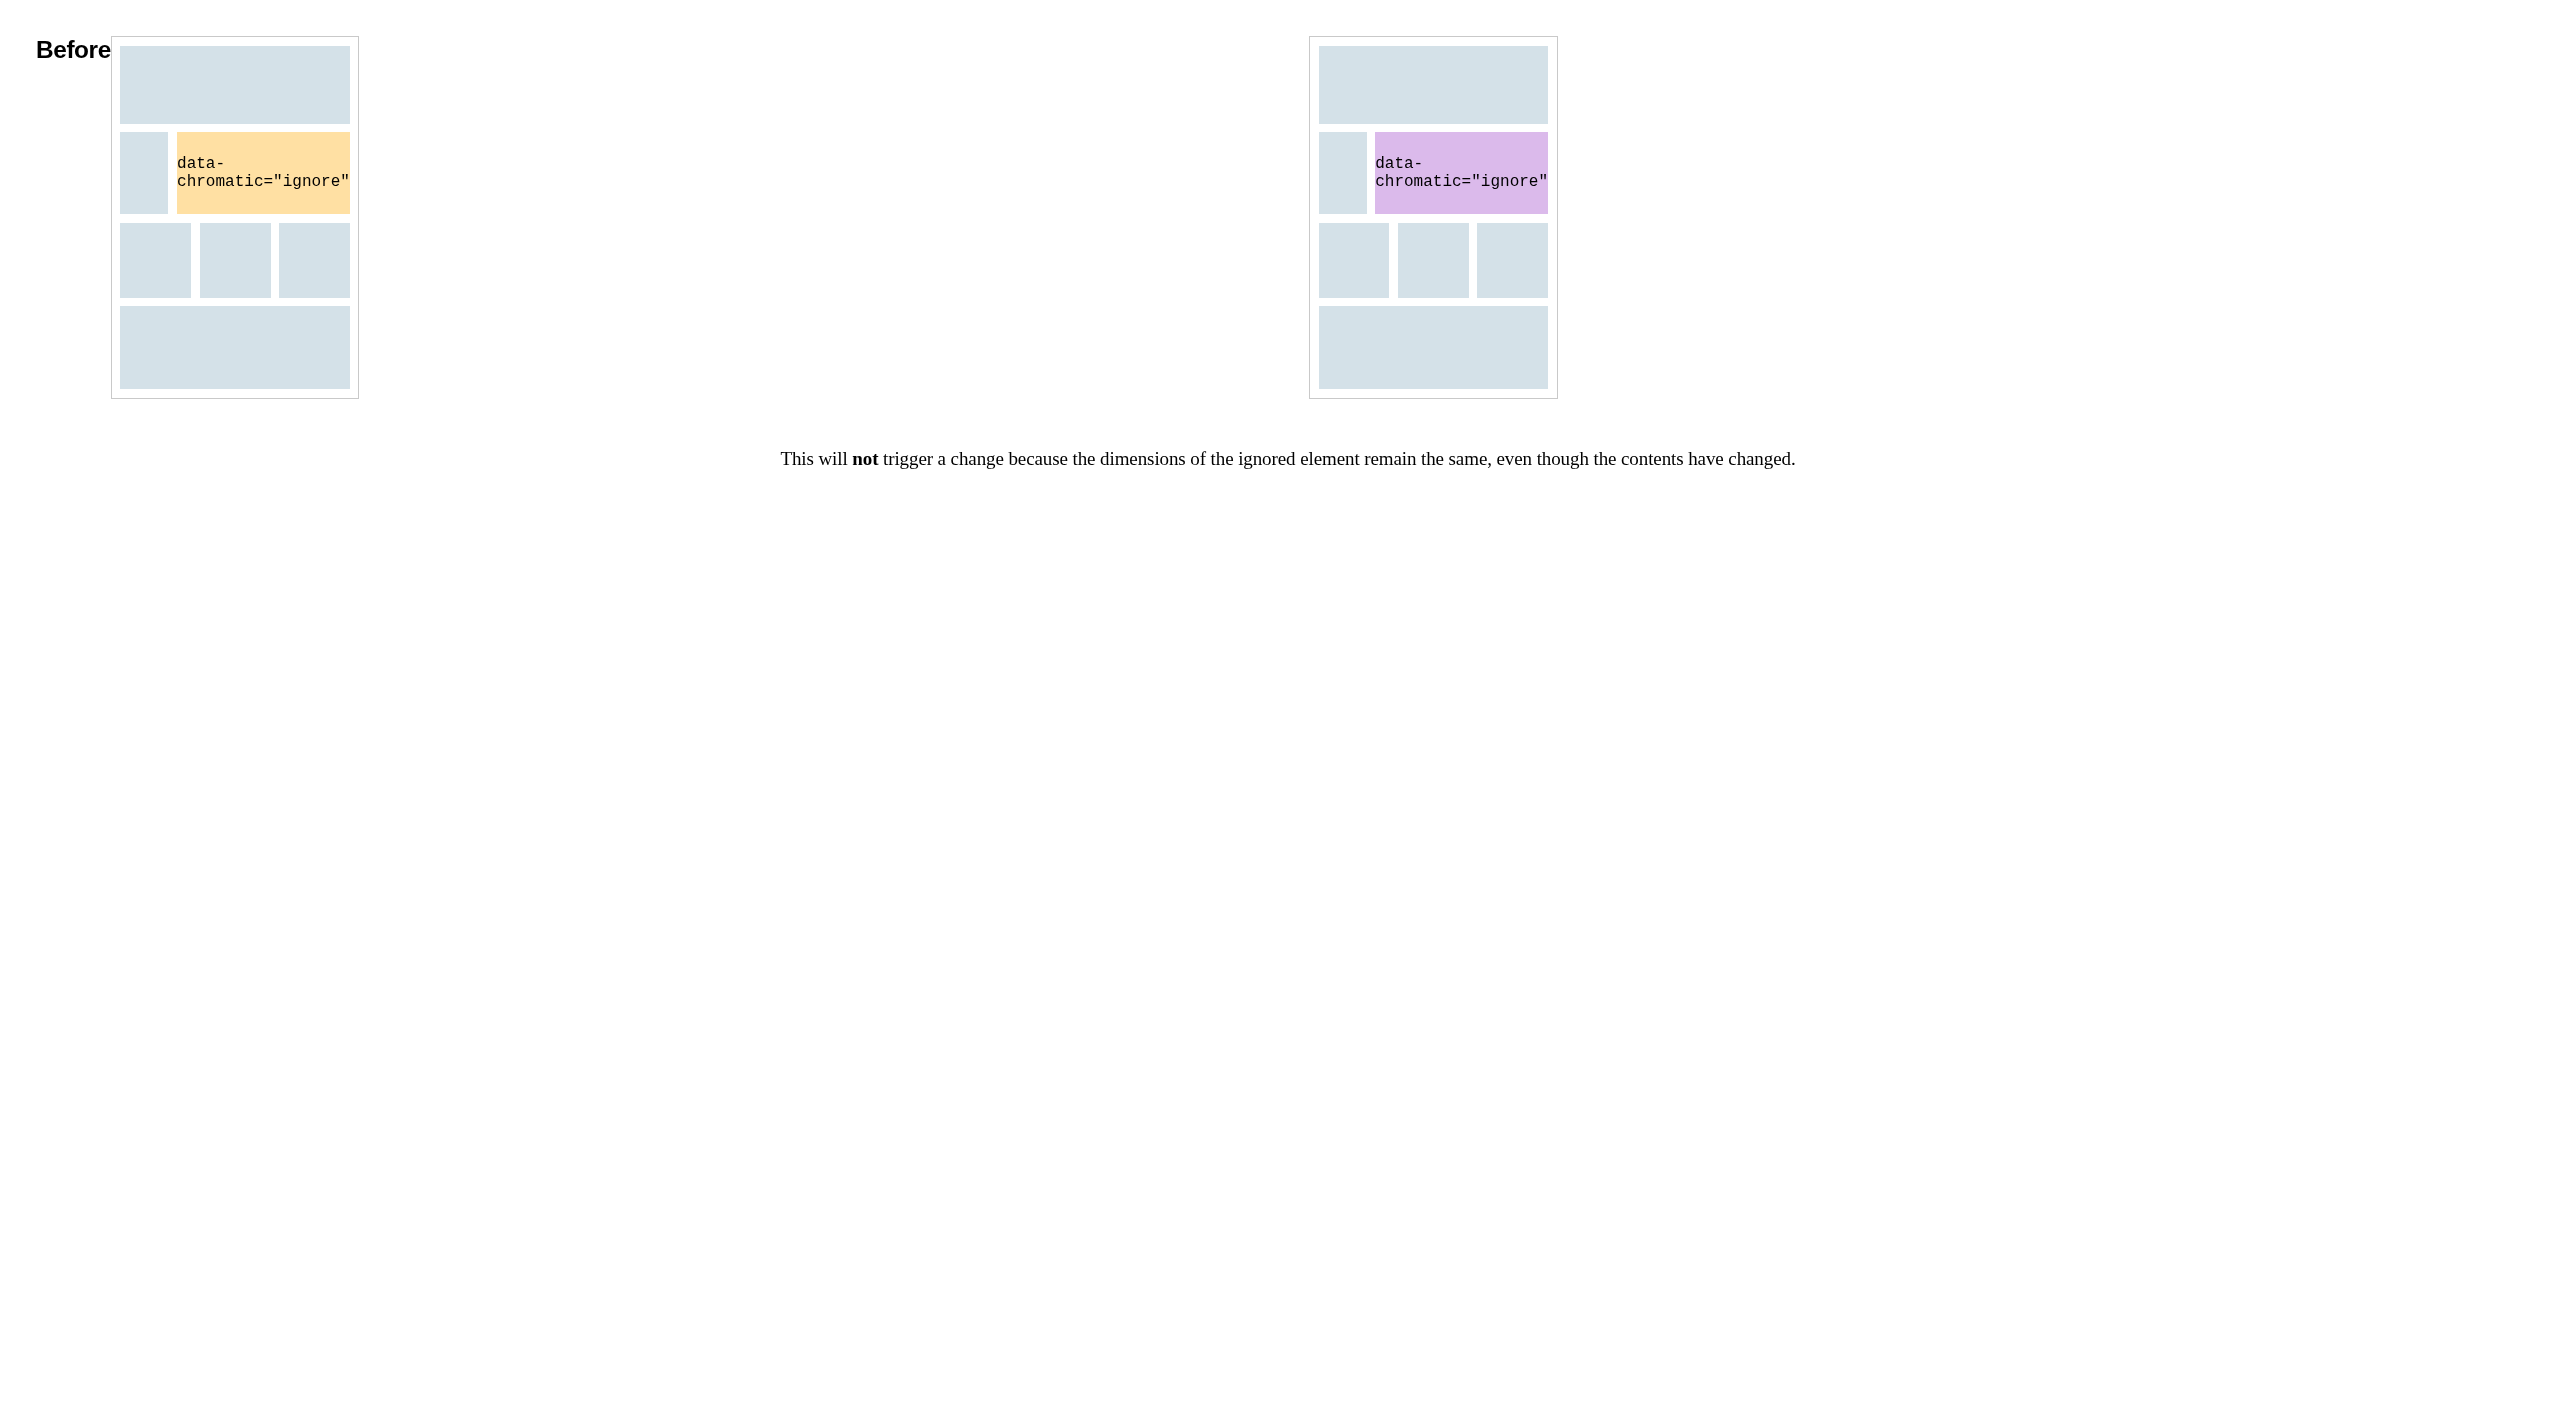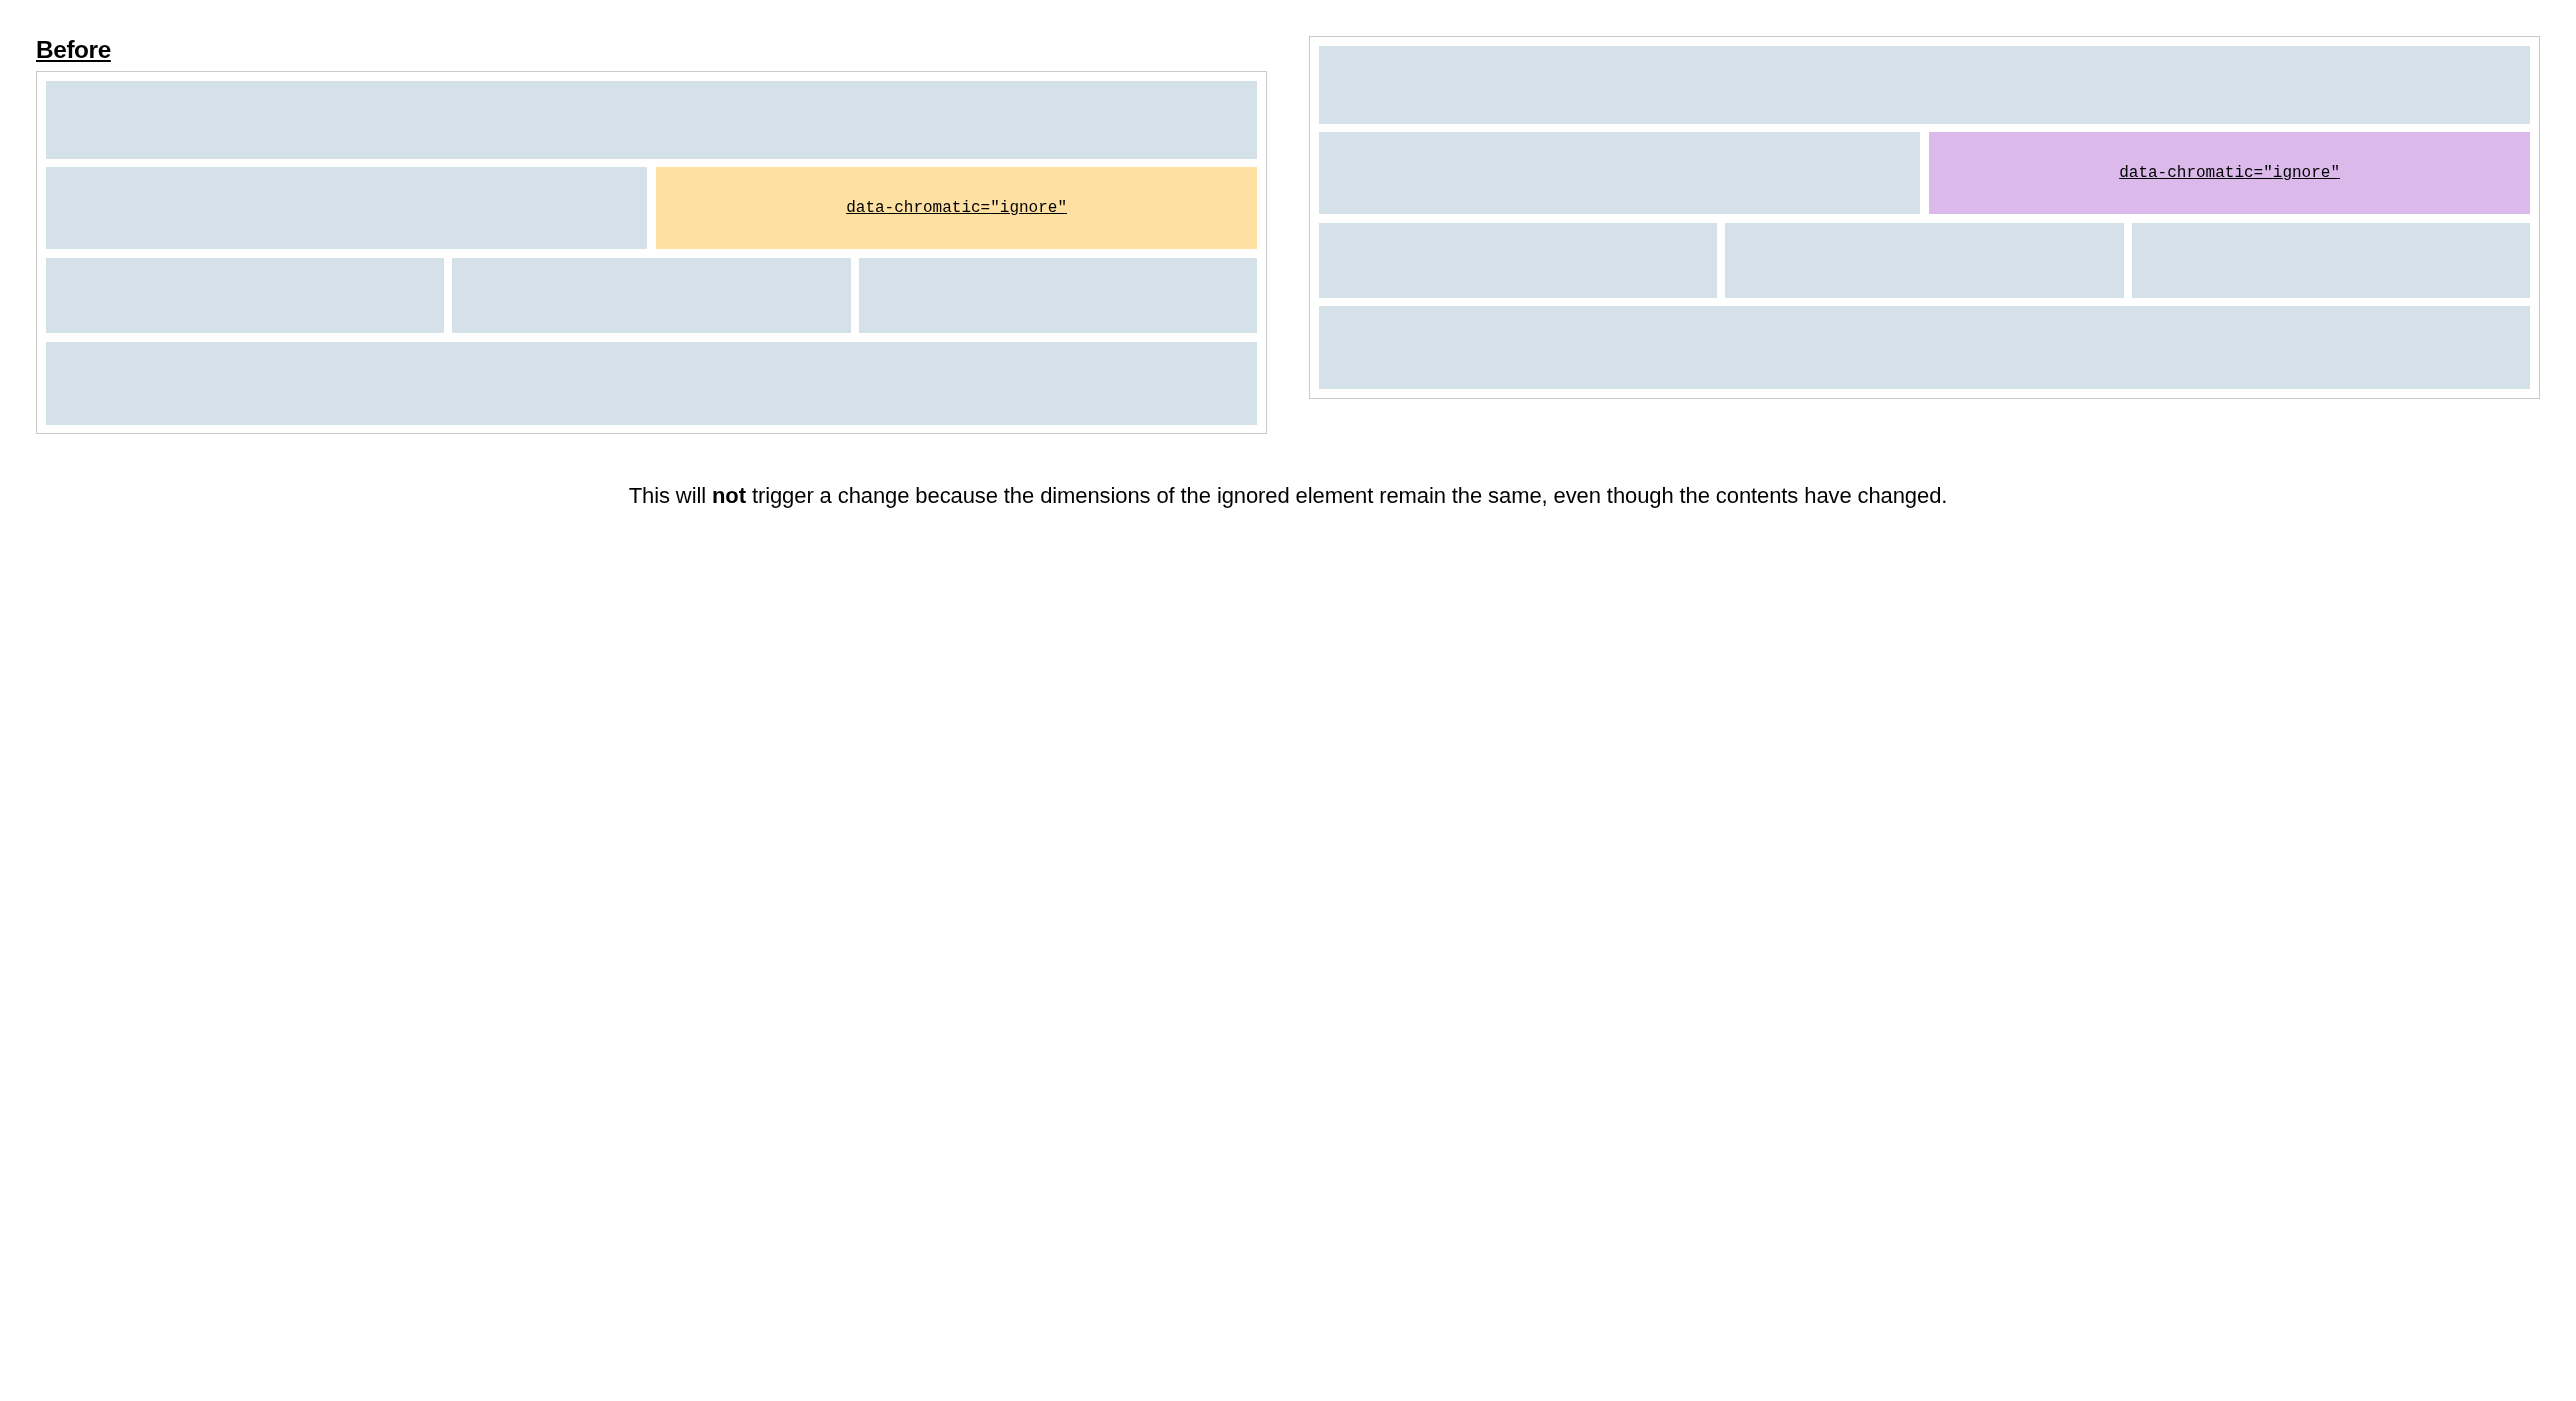--- a/index.html
+++ b/index.html
@@ -9,22 +9,20 @@
     padding: 36px 36px 43px 36px;
   }
   .compare-row {
     display: flex;
     gap: 42px;
     justify-content: flex-start;
   }
   .panel-col {
     flex: 1 1 0;
     display: flex;
-    flex-direction: column;
-    text-decoration: underline;
   }
   .panel-heading {
     font-weight: 700;
     font-size: 24.4px;
     color: #000;
     margin-bottom: 7.2px;
     letter-spacing: -0.4px;
   }
   .layout-frame {
     border: 0.7px solid #c9c9c9;
@@ -52,22 +50,22 @@
     font-size: 16px;
     color: #000;
   }
   .highlight.before { background: #ffe0a3; }
   .highlight.after  { background: #dbbaeb; }
   .row2 .plain-half { flex: 1 1 50%; }
 
   .caption {
     margin-top: 45px;
     text-align: center;
-    font-family: Liberation Sans, sans-serif;
-    font-size: 22px;
+    font-family: Liberation Serif, serif;
+    font-size: 19px;
     line-height: 1.55;
     color: #000;
     letter-spacing: -0.1px;
   }
   .caption .bold { font-weight: 700; }
 </style>
 </head>
 <body>
 
 <div class="compare-row">

